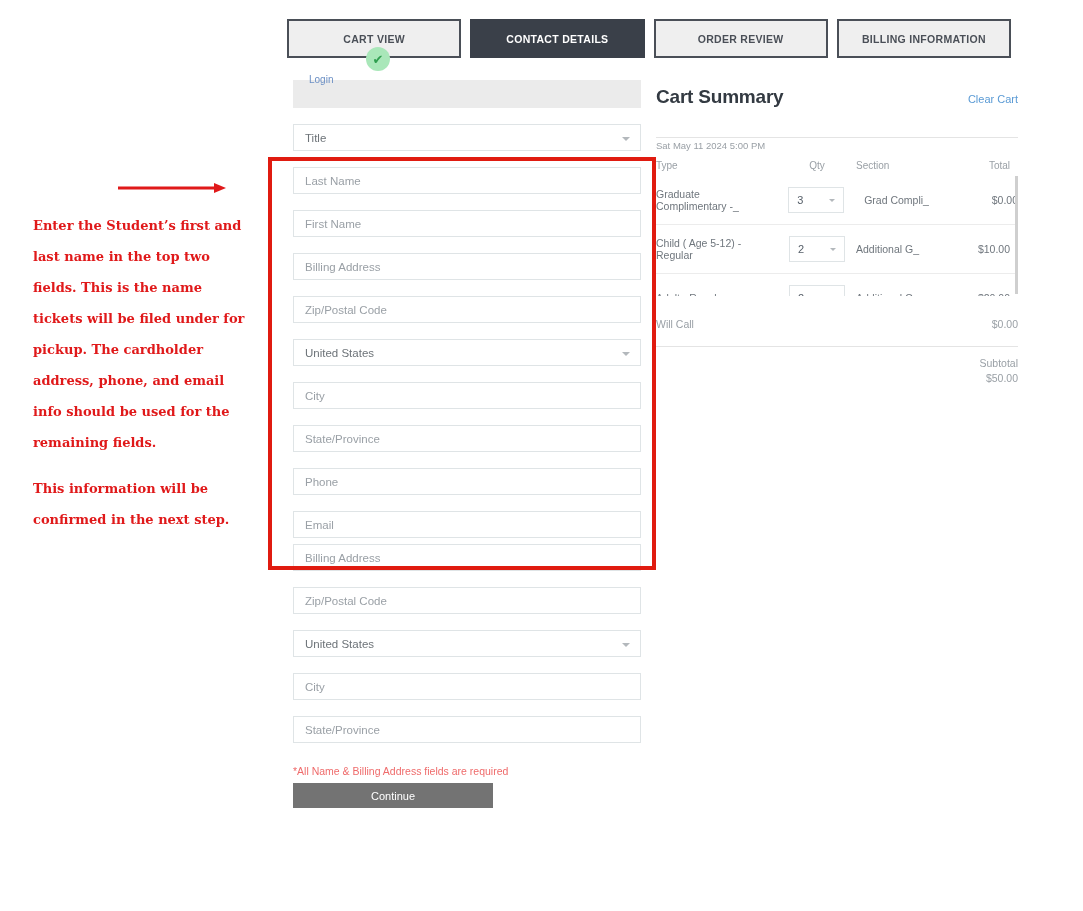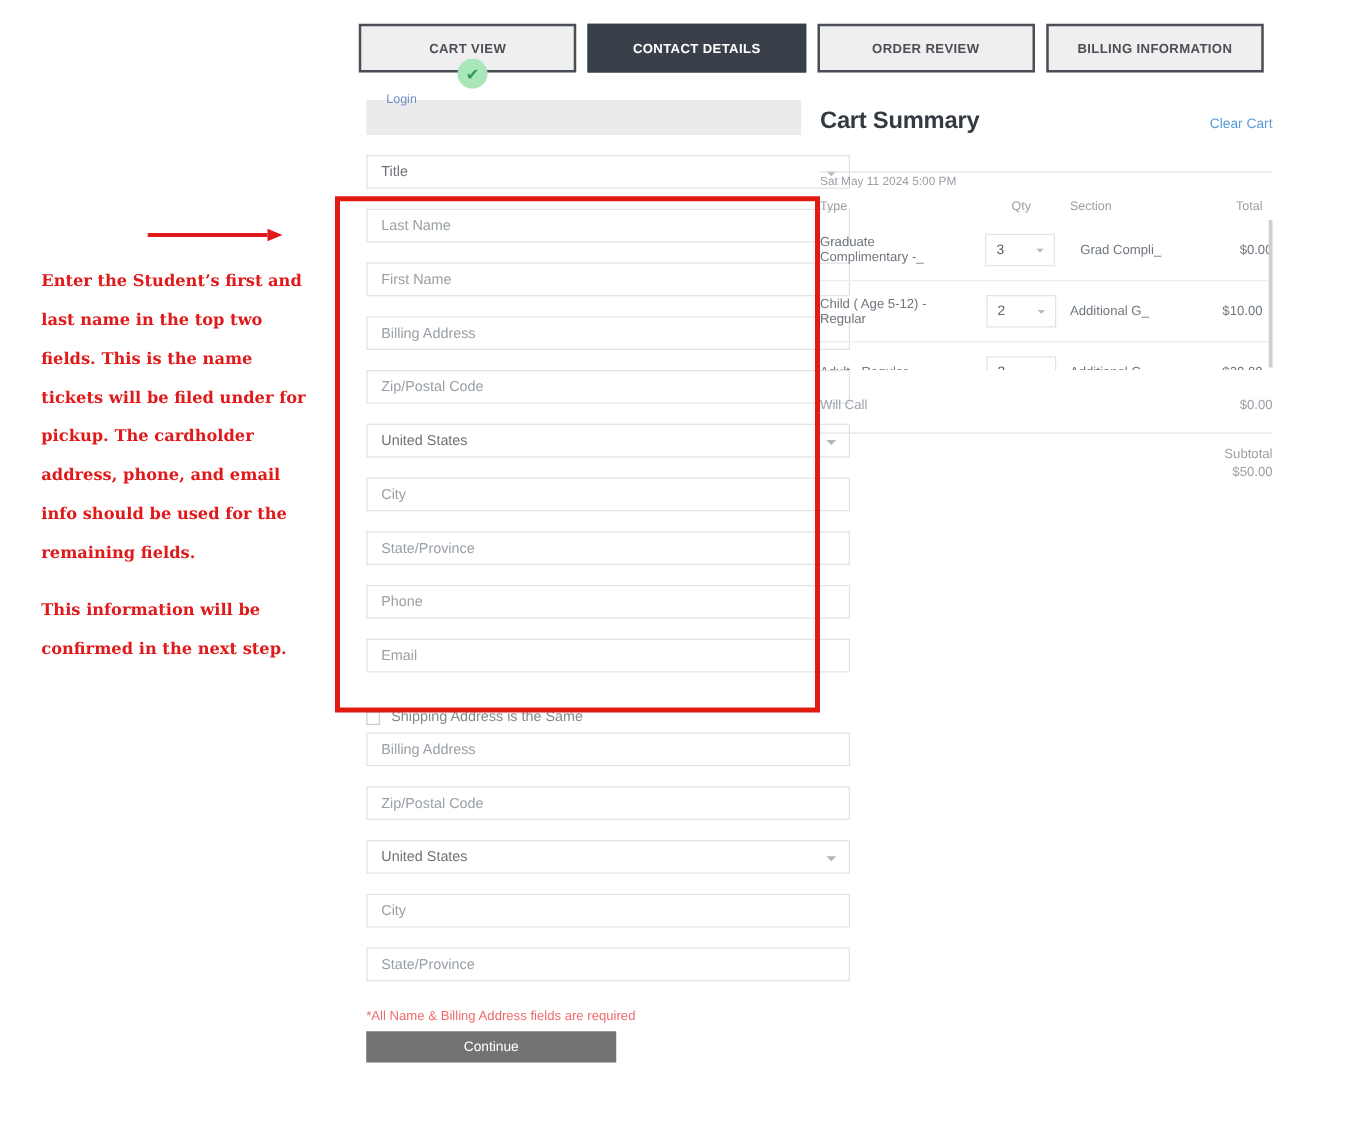--- a/index.html
+++ b/index.html
@@ -70,21 +70,21 @@
   .login-link {
     position: absolute;
     top: -6px; left: 16px;
     font-size: 10px;
     color: #6b8fc4;
     overflow: hidden;
     height: 12px;
   }
 
   .field {
-    width: 387px;
+    width: 348px;
     height: 27px;
     border: 1px solid #dfe4e6;
     background: #ffffff;
     display: flex;
     align-items: center;
     padding: 0 11px;
     font-size: 11.5px;
     color: #9aa0a6;
     margin-top: 16px;
     position: relative;
@@ -339,24 +339,20 @@
   </div>
 
   <div class="field">
     <span>Phone</span>
   </div>
 
   <div class="field">
     <span>Email</span>
   </div>
 
-  <div class="ship-check-row">
-    <span class="checkbox"></span>
-    <span class="ship-label">Shipping Address is the Same</span>
-  </div>
 
   <div class="field ship-field">
     <span>Billing Address</span>
   </div>
 
   <div class="field">
     <span>Zip/Postal Code</span>
   </div>
 
   <div class="field select">

